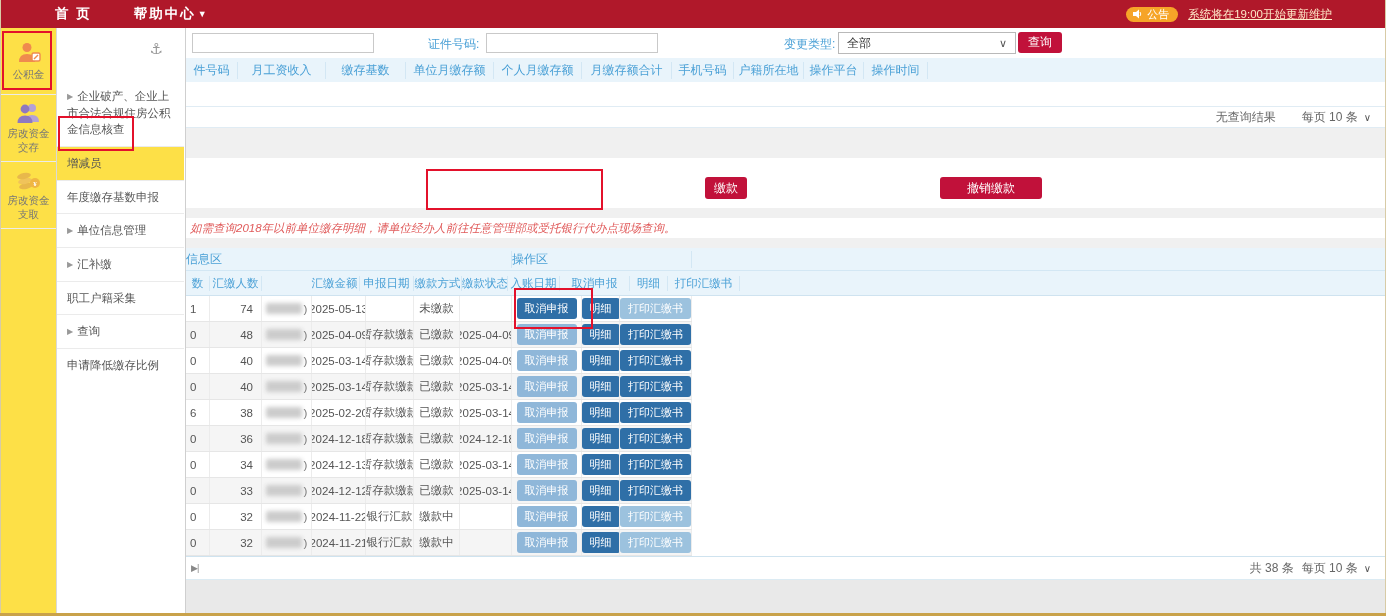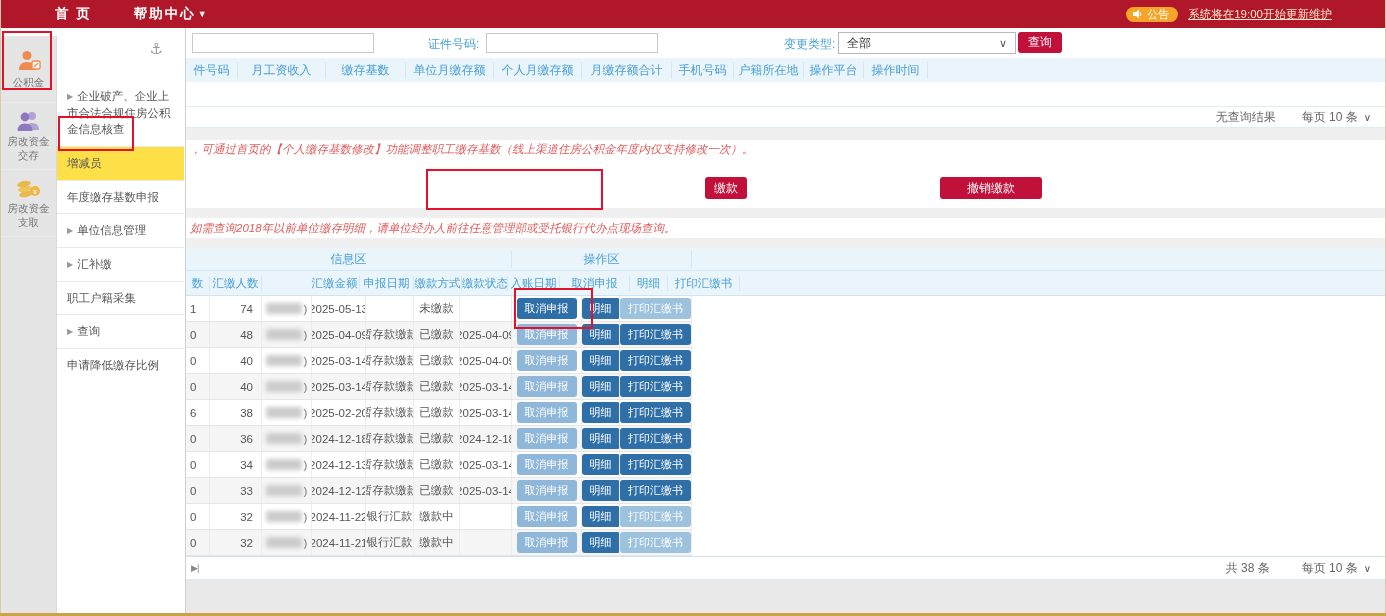--- a/index.html
+++ b/index.html
@@ -15,21 +15,21 @@
   
   .topbar{position:absolute;left:0;top:0;width:100%;height:28px;background:#b0182a;z-index:10;}
   .topbar-nav{position:absolute;left:55px;top:0;height:28px;display:flex;align-items:center;gap:42px;}
   .topnav-item{color:#fff;font-size:13.5px;font-weight:bold;letter-spacing:2px;cursor:pointer;white-space:nowrap;}
   .topnav-caret{font-size:9px;letter-spacing:0;margin-left:2px;vertical-align:1px;}
   .topbar-right{position:absolute;right:54px;top:0;height:28px;display:flex;align-items:center;gap:10px;}
   .notice-badge{background:#f6a428;color:#fff;font-size:11px;border-radius:9px;padding:2px 9px 2px 7px;display:flex;align-items:center;gap:4px;line-height:1;}
   .notice-link{color:#ffe9c9;font-size:11.5px;text-decoration:underline;cursor:pointer;white-space:nowrap;}
 
   
-  .icon-rail{position:absolute;left:1px;top:36px;width:56px;bottom:3px;background:#e5e5e5;border-right:1px solid #d9d9d9;box-sizing:border-box;z-index:5;font-family:Liberation Serif, serif;}
+  .icon-rail{position:absolute;left:1px;top:28px;width:56px;bottom:3px;background:#fde047;border-right:1px solid #d9d9d9;box-sizing:border-box;z-index:5;font-family:Liberation Serif, serif;}
   .rail-item{height:66px;border-bottom:1px solid #ebebeb;display:flex;flex-direction:column;align-items:center;justify-content:center;gap:3px;cursor:pointer;}
   .rail-label{font-size:10.5px;color:#777;line-height:1.25;text-align:center;}
 
   
   .menu{position:absolute;left:57px;top:28px;width:129px;bottom:3px;background:#fff;border-right:1px solid #cfcfcf;box-sizing:border-box;z-index:5;}
   .anchor-glyph{position:absolute;top:12px;right:22px;color:#999;font-size:15px;}
   .menu-list{position:absolute;top:52px;left:0;right:1px;}
   .menu-item{padding:8px 8px 8px 10px;font-size:11.5px;color:#555;border-top:1px solid #ebebeb;cursor:pointer;line-height:1.45;}
   .menu-item:first-child{border-top:none;}
   .menu-item.selected{background:#fde047;}
@@ -61,35 +61,35 @@
   .confirm-btn{position:absolute;left:247px;top:18px;height:24px;padding:0 10px;}
   .pay-btn{position:absolute;left:519px;top:19px;height:22px;padding:0 9px;}
   .cancelpay-btn{position:absolute;left:754px;top:19px;height:22px;padding:0 27px;}
   .query-btn{position:absolute;left:832px;top:4px;height:21px;padding:0 10px;}
 
   
   .remit-band{top:220px;bottom:0;background:#fff;}
   .r-grouprow,.r-headrow{background:#e9f4fb;color:#4aa0d6;display:flex;align-items:center;font-size:12px;}
   .r-grouprow{height:22px;border-bottom:1px solid #d3e7f4;}
   .r-headrow{height:24px;border-bottom:1px solid #cfe3f0;}
-  .r-gcell{text-align:center;border-right:1px solid #d3e7f4;box-sizing:border-box;}
+  .r-gcell{text-align:left;border-right:1px solid #d3e7f4;box-sizing:border-box;}
   .r-hcell{text-align:center;border-right:1px solid #d3e7f4;box-sizing:border-box;white-space:nowrap;overflow:hidden;font-size:11.5px;}
   .r-row{display:flex;align-items:center;height:26px;font-size:11.5px;color:#555;width:506px;border-bottom:1px solid #e6e6e6;box-sizing:border-box;}
   .r-row.alt{background:#f5f5f5;}
   .r-cell{box-sizing:border-box;border-right:1px solid #ececec;height:100%;display:flex;align-items:center;justify-content:center;overflow:hidden;white-space:nowrap;}
   .r-cell.num{justify-content:flex-start;padding-left:4px;}
   .r-cell.rt{justify-content:flex-end;padding-right:8px;}
   .blurval{display:inline-block;width:36px;height:11px;background:#cccccc;border-radius:2px;filter:blur(2px);margin-right:2px;}
   .paren{color:#777;}
   .btn-blue{background:#2f6fa7;color:#fff;border:none;border-radius:3px;font-size:11px;padding:3px 8px;cursor:pointer;font-family:inherit;white-space:nowrap;}
   .btn-blue.off{background:#8fb7d9;cursor:default;}
   .btn-blue.off2{background:#9cc2de;cursor:default;}
   .r-footer{display:flex;align-items:center;height:22px;border-top:1px solid #cfe3ef;border-bottom:1px solid #dcebf3;background:#fff;font-size:12px;color:#666;position:relative;}
   .scroll-end{position:absolute;left:5px;color:#888;font-size:9px;letter-spacing:-1px;cursor:pointer;}
-  .r-foot-right{position:absolute;right:14px;display:flex;align-items:center;gap:32px;}
+  .r-foot-right{position:absolute;right:14px;display:flex;align-items:center;gap:8px;}
   .bottom-gray{position:absolute;left:0;right:0;height:40px;background:#e9e9e9;}
 
   
   .anno{position:absolute;border:2px solid #e3112b;z-index:55;pointer-events:none;}
   .anno1{left:2px;top:31px;width:46px;height:55px;}
   .anno2{left:58px;top:116px;width:72px;height:31px;}
   .anno3{left:426px;top:169px;width:173px;height:37px;}
   .anno4{left:514px;top:288px;width:75px;height:37px;}
 </style>
 </head>
@@ -189,23 +189,20 @@
     </div>
   <div class="band emp-body"></div>
   <div class="band emp-footer">
     <span>无查询结果</span>
     <span class="page-size">
       <span>每页 10 条</span>
       <span class="page-caret">∨</span>
     </span>
   </div>
 
-  <div class="band note-band1">
-    <span class="red-note">，可通过首页的【个人缴存基数修改】功能调整职工缴存基数（线上渠道住房公积金年度内仅支持修改一次）。</span>
-  </div>
 
   <div class="band btn-band">
     <button class="btn-red pay-btn">缴款</button>
     <button class="btn-red cancelpay-btn">撤销缴款</button>
   </div>
 
   <div class="band note-band2">
     <span class="red-note">如需查询2018年以前单位缴存明细，请单位经办人前往任意管理部或受托银行代办点现场查询。</span>
   </div>
 

